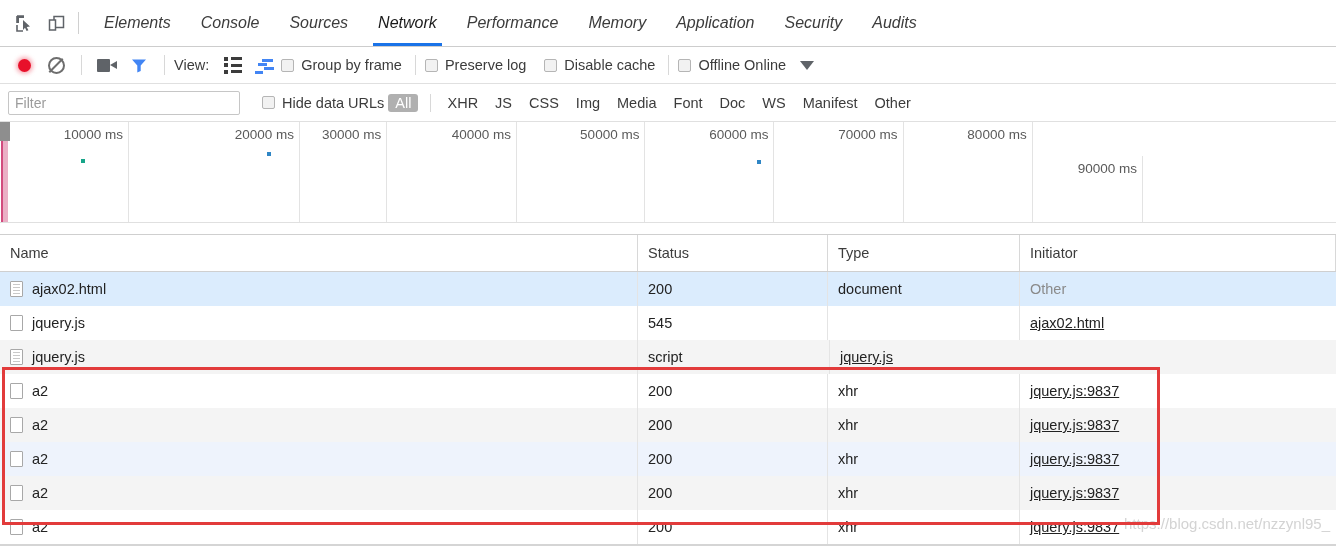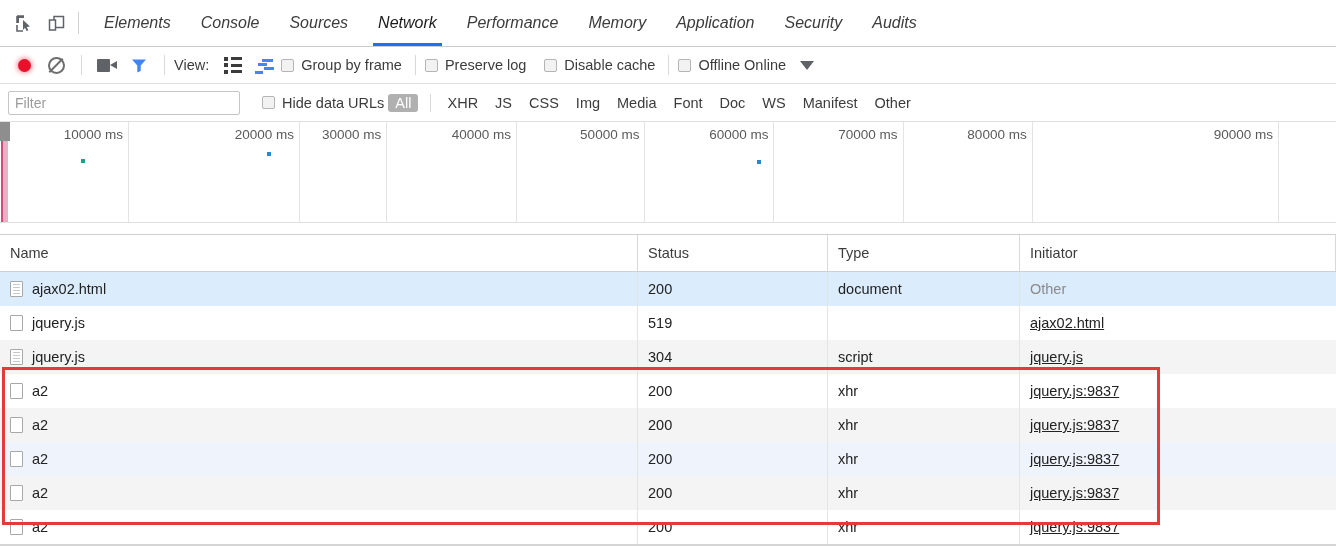--- a/index.html
+++ b/index.html
@@ -345,21 +345,21 @@
         </div>
         <div class="tick" style="left: 0px; width: 774.493px;">
           <span>60000 ms</span>
         </div>
         <div class="tick" style="left: 0px; width: 903.575px;">
           <span>70000 ms</span>
         </div>
         <div class="tick" style="left: 0px; width: 1032.66px;">
           <span>80000 ms</span>
         </div>
-        <div class="tick" style="left: 0px; width: 1279px;">
+        <div class="tick" style="left: 0px; width: 1143px; margin-top: 34px;">
           <span>90000 ms</span>
         </div>
       </div>
     <div id="ovmarkers">
         <div class="ov-marker" style="left: 81px; top: 37px; background: rgb(23, 165, 137);"></div>
         <div class="ov-marker" style="left: 267px; top: 30px; background: rgb(47, 134, 197);"></div>
         <div class="ov-marker" style="left: 757px; top: 38px; background: rgb(47, 134, 197);"></div>
       </div>
     <div class="ov-bottomline"></div>
   </div>
@@ -381,32 +381,31 @@
           <div class="c-type">document</div>
           <div class="c-init">
             <span class="init-other">Other</span>
           </div>
         </div>
         <div class="rq-row row-white">
           <div class="c-name">
             <span class="file-ico"></span>
             <span>jquery.js</span>
           </div>
-          <div class="c-status">519</div>
+          <div class="c-status">545</div>
           <div class="c-type"></div>
           <div class="c-init">
             <span class="init-link">ajax02.html</span>
           </div>
         </div>
         <div class="rq-row row-gray">
           <div class="c-name">
             <span class="file-ico doc"></span>
             <span>jquery.js</span>
           </div>
-          <div class="c-status">304</div>
           <div class="c-type">script</div>
           <div class="c-init">
             <span class="init-link">jquery.js</span>
           </div>
         </div>
         <div class="rq-row row-white">
           <div class="c-name">
             <span class="file-ico"></span>
             <span>a2</span>
           </div>
@@ -464,13 +463,14 @@
           <div class="c-name"></div>
           <div class="c-status"></div>
           <div class="c-type"></div>
           <div class="c-init"></div>
         </div>
       </div>
     <div class="bottom-sep"></div>
   </div>
 
   <div class="red-box"></div>
+  <div class="watermark">https://blog.csdn.net/nzzynl95_</div>
 </div>
 
 </body></html>

